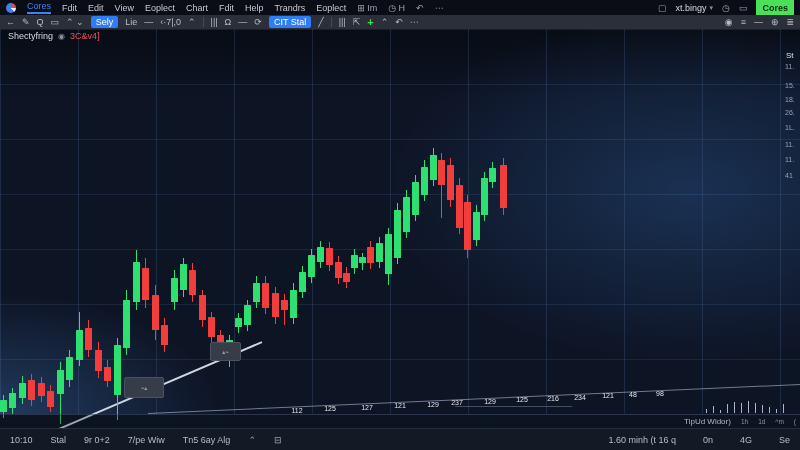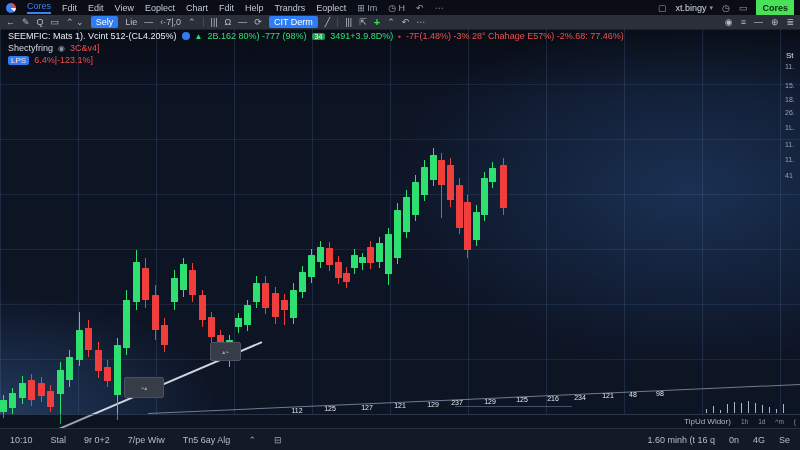--- a/index.html
+++ b/index.html
@@ -71,21 +71,21 @@
   #axisrow { position:absolute; left:0; top:414px; width:800px; height:14px;
     border-top:1px solid rgba(66,82,110,.55); z-index:8; display:flex;
     align-items:center; justify-content:flex-end; gap:10px; padding-right:4px;
     font-size:8px; color:#aeb6c4; background:rgba(10,14,24,.25); }
   .ax-mini { font-size:6.5px; color:#8a93a4; }
 
   
   #statusbar { position:absolute; left:0; top:428px; width:800px; height:22px;
     background:#141926; border-top:1px solid #262d3d; z-index:10; display:flex;
     align-items:center; gap:18px; padding:0 10px; font-size:9px; color:#b6bdc9; }
-  .sb-right { margin-left:auto; display:flex; gap:14px; align-items:center; }
+  .sb-right { margin-left:auto; display:flex; gap:27px; align-items:center; }
   .sb-ico { color:#9aa2b1; }
 </style>
 </head>
 <body>
 
 <div id="app">
 
   <div id="menubar">
     <div class="logo"></div>
     <span class="menu-item active">Cores</span>
@@ -123,21 +123,21 @@
     <span class="tb-btn">Sely</span>
     <span class="tb-ico">Lie</span>
     <span class="tb-ico">—</span>
     <span class="tb-ico">‹·7|,0</span>
     <span class="tb-ico">⌃</span>
     <span class="tb-sep"></span>
     <span class="tb-ico">|||</span>
     <span class="tb-ico">Ω</span>
     <span class="tb-ico">—</span>
     <span class="tb-ico">⟳</span>
-    <span class="tb-btn">CIT Derm</span>
+    <span class="tb-btn">CIT Stal</span>
     <span class="tb-ico">╱</span>
     <span class="tb-sep"></span>
     <span class="tb-ico">|||</span>
     <span class="tb-ico">⇱</span>
     <span class="tb-plus">+</span>
     <span class="tb-ico">⌃</span>
     <span class="tb-ico">↶</span>
     <span class="tb-ico">⋯</span>
     <div class="tb-right">
       <span class="tb-ico">◉</span>
@@ -298,37 +298,23 @@
       <div class="vtick" style="left: 755px; top: 403px; height: 10px;"></div>
       <div class="vtick" style="left: 762px; top: 405px; height: 8px;"></div>
       <div class="vtick" style="left: 769px; top: 407px; height: 6px;"></div>
       <div class="vtick" style="left: 776px; top: 409px; height: 4px;"></div>
       <div class="vtick" style="left: 783px; top: 404px; height: 9px;"></div>
       <div class="frag" style="left: 786px; top: 51px;">St</div>
     </div>
 
   <div id="legend">
     <div class="lg-row">
-      <span class="lg-sym">SEEMFIC: Mats 1). Vcint 512-(CL4.205%)</span>
-      <span class="dot-blue"></span>
-      <span class="tri-up">▲</span>
-      <span class="lg-green">2B.162 80%) -777 (98%)</span>
-      <span class="badge-green">34</span>
-      <span class="lg-green">3491+3.9.8D%)</span>
-      <span class="badge-red">▪</span>
-      <span class="lg-red">-7F(1.48%) -3% 28° Chahage E57%) -2%.68: 77.46%)</span>
-    </div>
-    <div class="lg-row">
       <span class="lg-dim">Shectyfring</span>
       <span class="eye">◉</span>
       <span class="lg-red">3C&amp;v4]</span>
-    </div>
-    <div class="lg-row">
-      <span class="badge-blue">LPS</span>
-      <span class="lg-red">6.4%|-123.1%]</span>
     </div>
   </div>
 
   <div id="axisrow">
     <span>TipUd Widor)</span>
     <span class="ax-mini">1h</span>
     <span class="ax-mini">1d</span>
     <span class="ax-mini">^m</span>
     <span class="ax-mini">(</span>
   </div>

